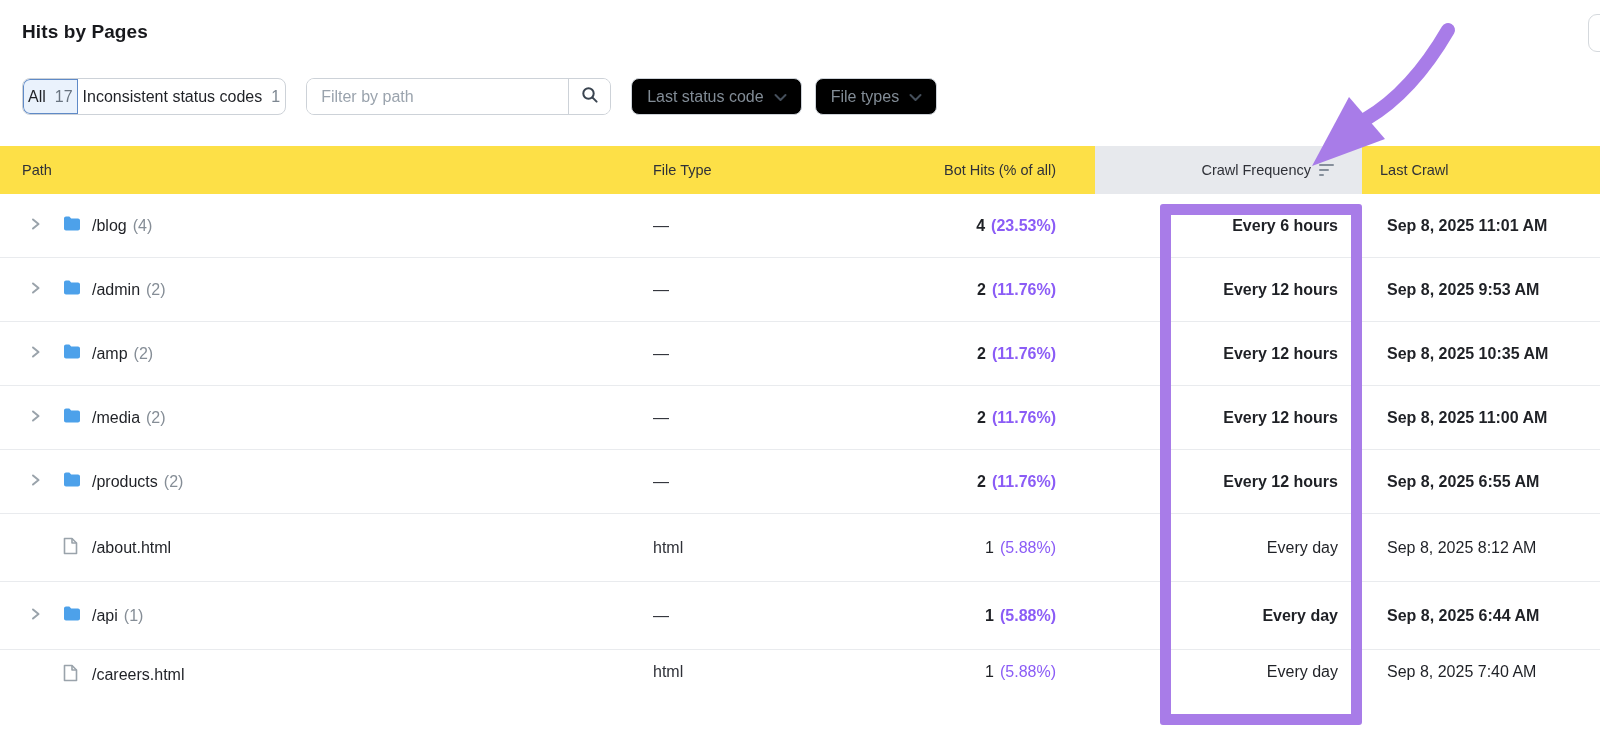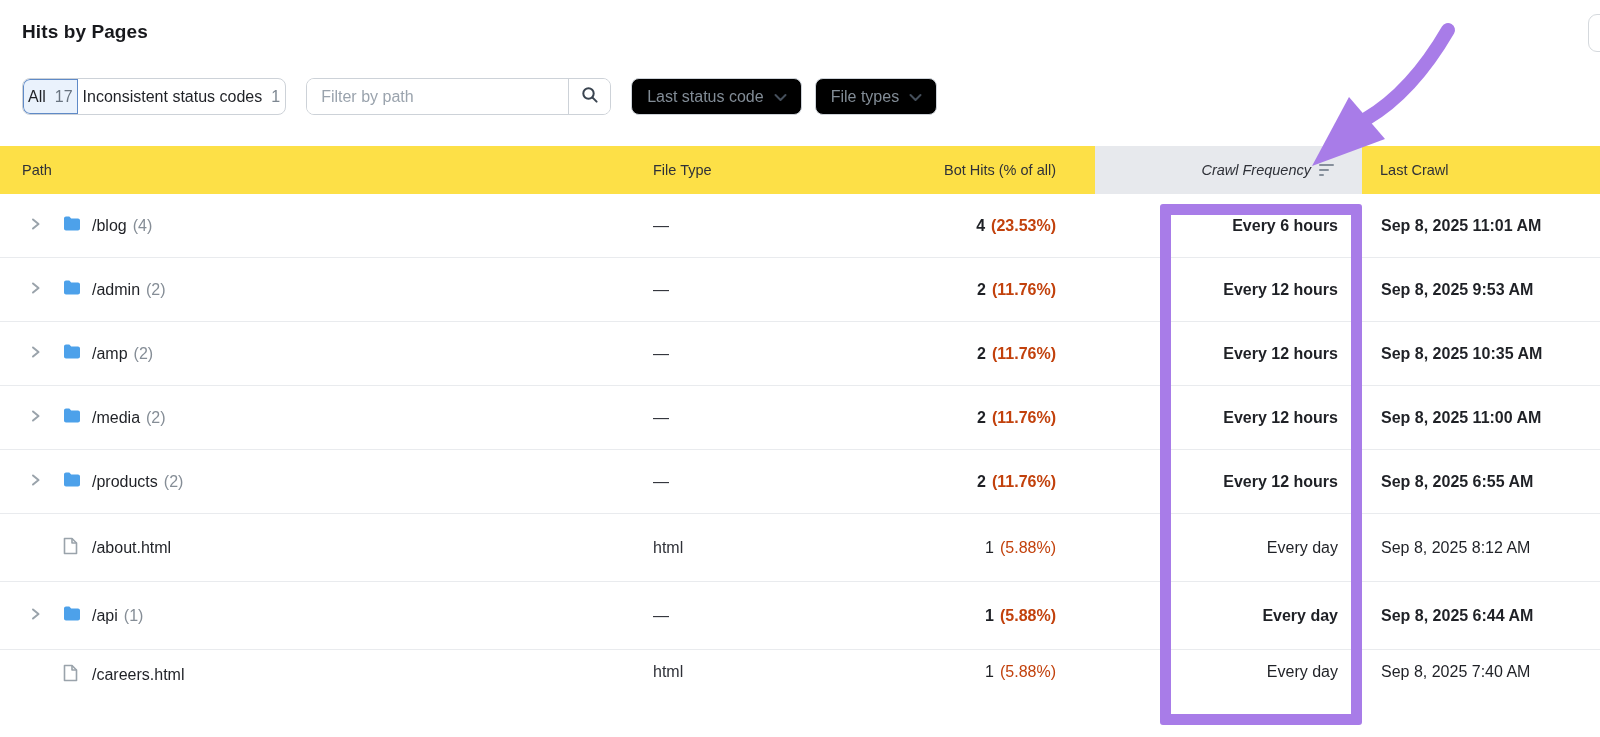--- a/index.html
+++ b/index.html
@@ -28,42 +28,42 @@
 
   .corner-chip { position:absolute; top:14px; right:-18px; width:30px; height:38px; background:#fff; border:1px solid #d5d9dd; border-radius:9px; }
 
   
   .grid-row { display:grid; grid-template-columns:640px 260px 195px 267px 238px; }
   .thead { margin-top:31px; height:48px; background:#fde047; }
   .th { display:flex; align-items:center; font-size:14.5px; color:#2f3138; }
   .th-path { padding-left:22px; }
   .th-filetype { padding-left:13px; }
   .th-bothits { justify-content:flex-end; padding-right:39px; }
-  .th-crawlfreq { justify-content:flex-end; padding-right:28px; gap:8px; background:#e7e9ed;font-style:italic; }
+  .th-crawlfreq { justify-content:flex-end; padding-right:28px; gap:8px; background:#e7e9ed; }
   .th-lastcrawl { padding-left:18px; }
   .sort-icon { display:flex; flex-direction:column; gap:3px; }
   .sort-icon i { display:block; height:2px; background:#868f9b; border-radius:1px; }
   .sort-icon i:nth-child(1){ width:15px; }
   .sort-icon i:nth-child(2){ width:10px; }
   .sort-icon i:nth-child(3){ width:5px; }
 
   .trow { border-bottom:1px solid #e9ebee; align-items:center; background:#fff; }
   .trow:nth-child(-n+5) { height:64px; }
   .trow:nth-child(6), .trow:nth-child(7) { height:68px; }
   .trow:nth-child(8) { height:85px; border-bottom:0; align-items:start; padding-top:13px; }
   .td { display:flex; align-items:center; font-size:16px; color:#1f2126; }
   .td-path { padding-left:30px; }
   .chev-box { width:14px; margin-right:18px; display:flex; align-items:center; }
   .row-icon { width:20px; margin-right:10px; display:flex; align-items:center; }
   .path-count { color:#858d96; margin-left:6px; }
   .td-filetype { padding-left:13px; color:#2f3138; }
   .td-bothits { justify-content:flex-end; padding-right:39px; }
-  .td-bothits .pct { color:#c2410c; margin-left:6px; }
+  .td-bothits .pct { color:#8b5cf6; margin-left:6px; }
   .td-crawlfreq { justify-content:flex-end; padding-right:24px; }
-  .td-lastcrawl { padding-left:19px; }
+  .td-lastcrawl { padding-left:25px; }
   .trow.bold .td-bothits, .trow.bold .td-crawlfreq, .trow.bold .td-lastcrawl { font-weight:700; }
 
   
   .hl-box { position:absolute; left:1160px; top:204px; width:202px; height:521px; border:11px solid #a87ce8; border-radius:3px; pointer-events:none; }
   .arrow-svg { position:absolute; left:0; top:0; pointer-events:none; }
 </style>
 </head>
 <body>
 
 <div class="app">

